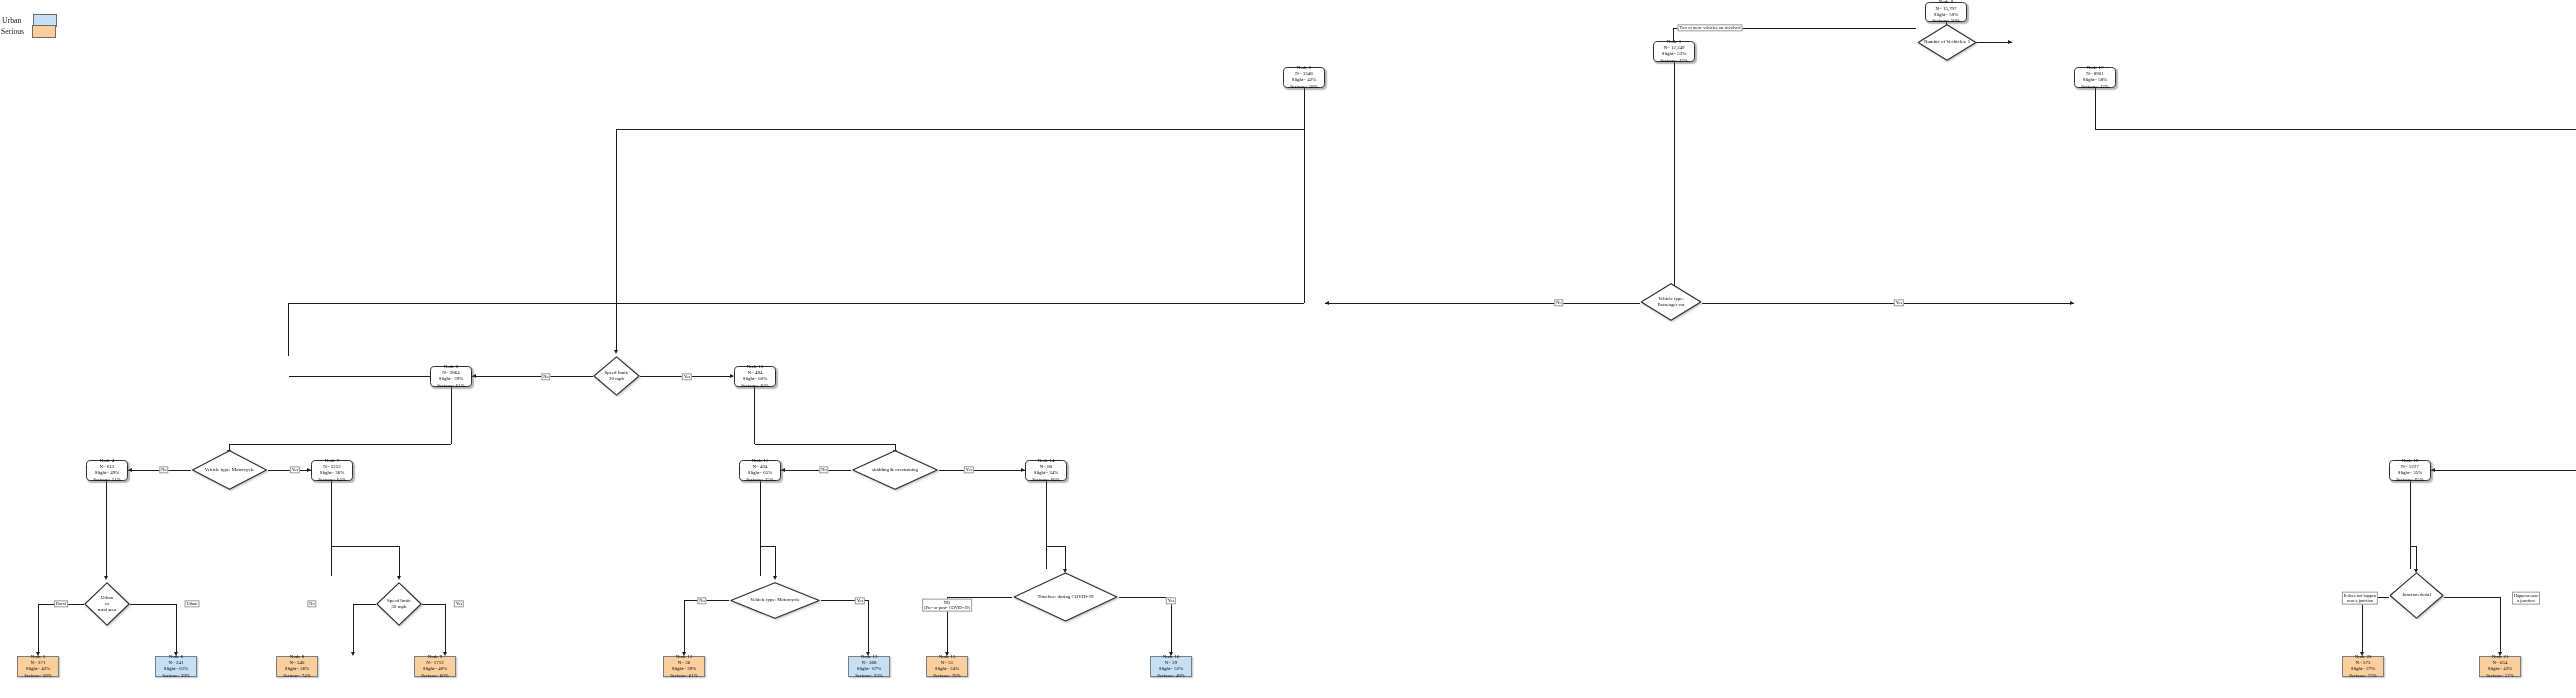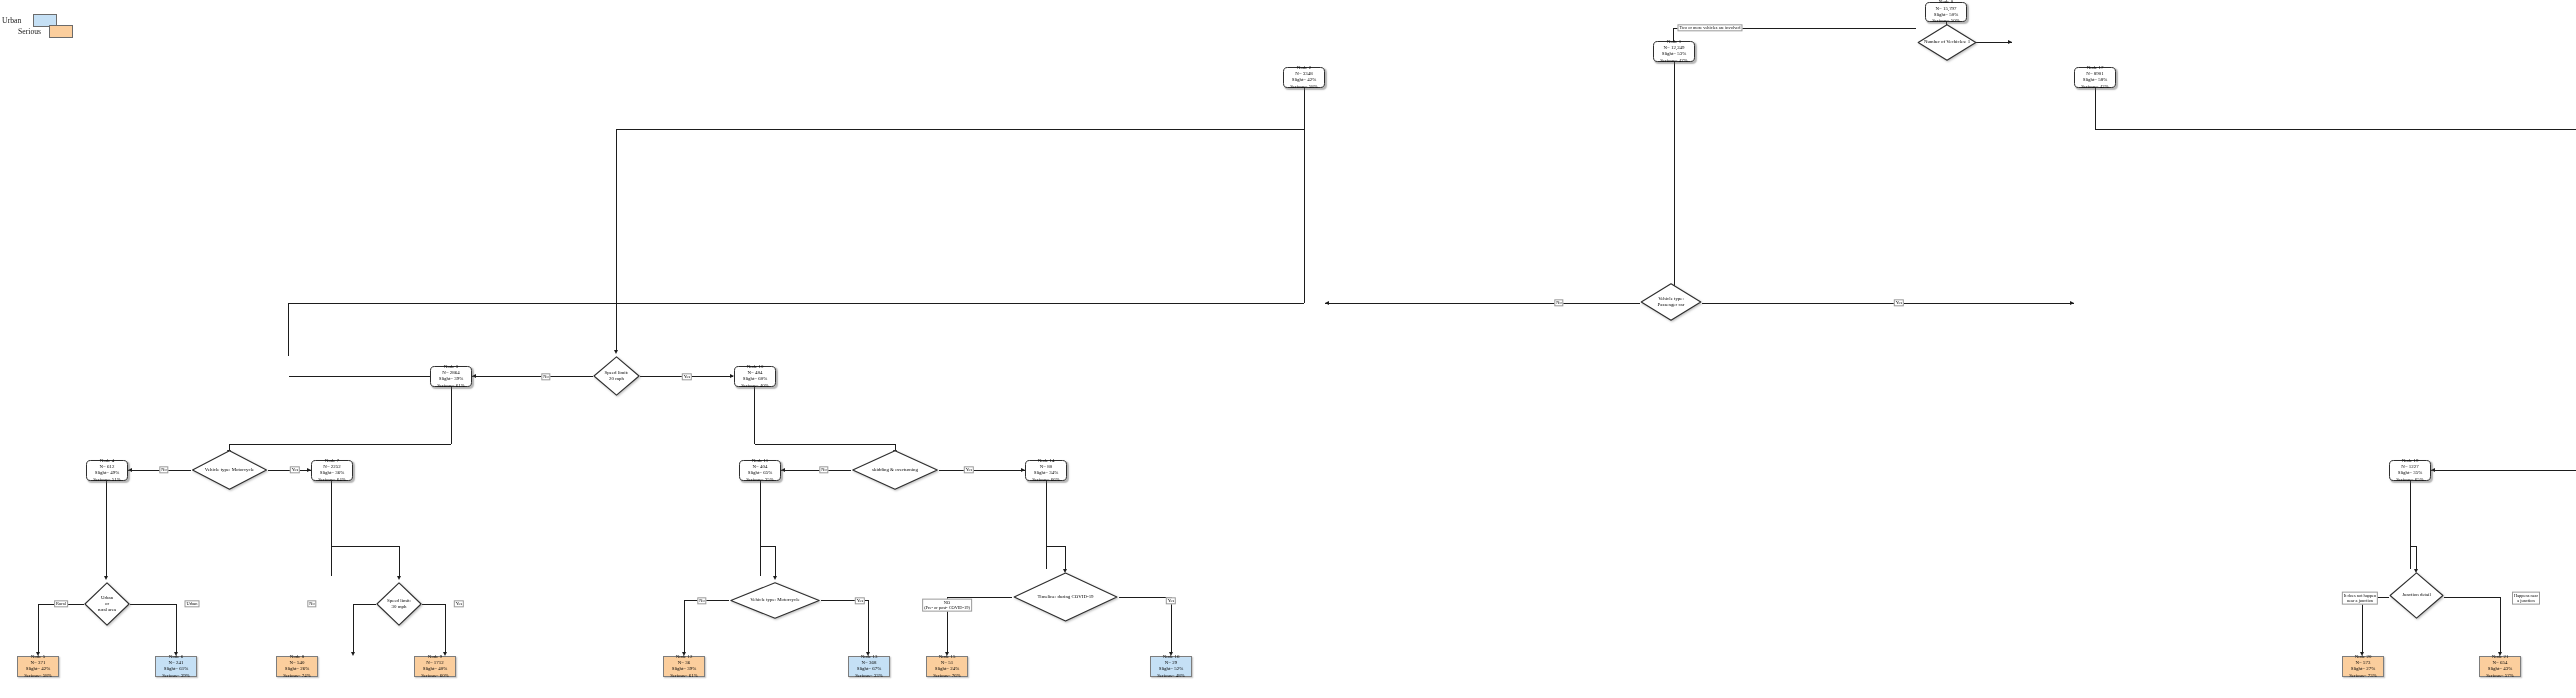--- a/index.html
+++ b/index.html
@@ -52,21 +52,21 @@
 </style>
 </head>
 <body>
 
 <div id="canvas">
 
   <div class="legend-row" style="left:2.1px;top:14.4px;">
     <span class="legend-label">Urban</span>
     <span class="legend-swatch" style="background:#c5e0f5;"></span>
   </div>
-  <div class="legend-row" style="left:18px;top:25px;">
+  <div class="legend-row" style="left:1px;top:25px;">
     <span class="legend-label">Serious</span>
     <span class="legend-swatch" style="background:#fbce9d;"></span>
   </div>
 
   <div id="edges">
       <div class="edge v" style="left: 1946px; top: 22px; height: 16.5px;"></div>
       <div class="arrow down" style="left: 1944px; top: 39px;"></div>
       <div class="edge h" style="left: 1673px; top: 27.5px; width: 243px;"></div>
       <div class="edge v" style="left: 1673px; top: 28px; height: 13.4px;"></div>
       <div class="arrow down" style="left: 1671px; top: 41px;"></div>

